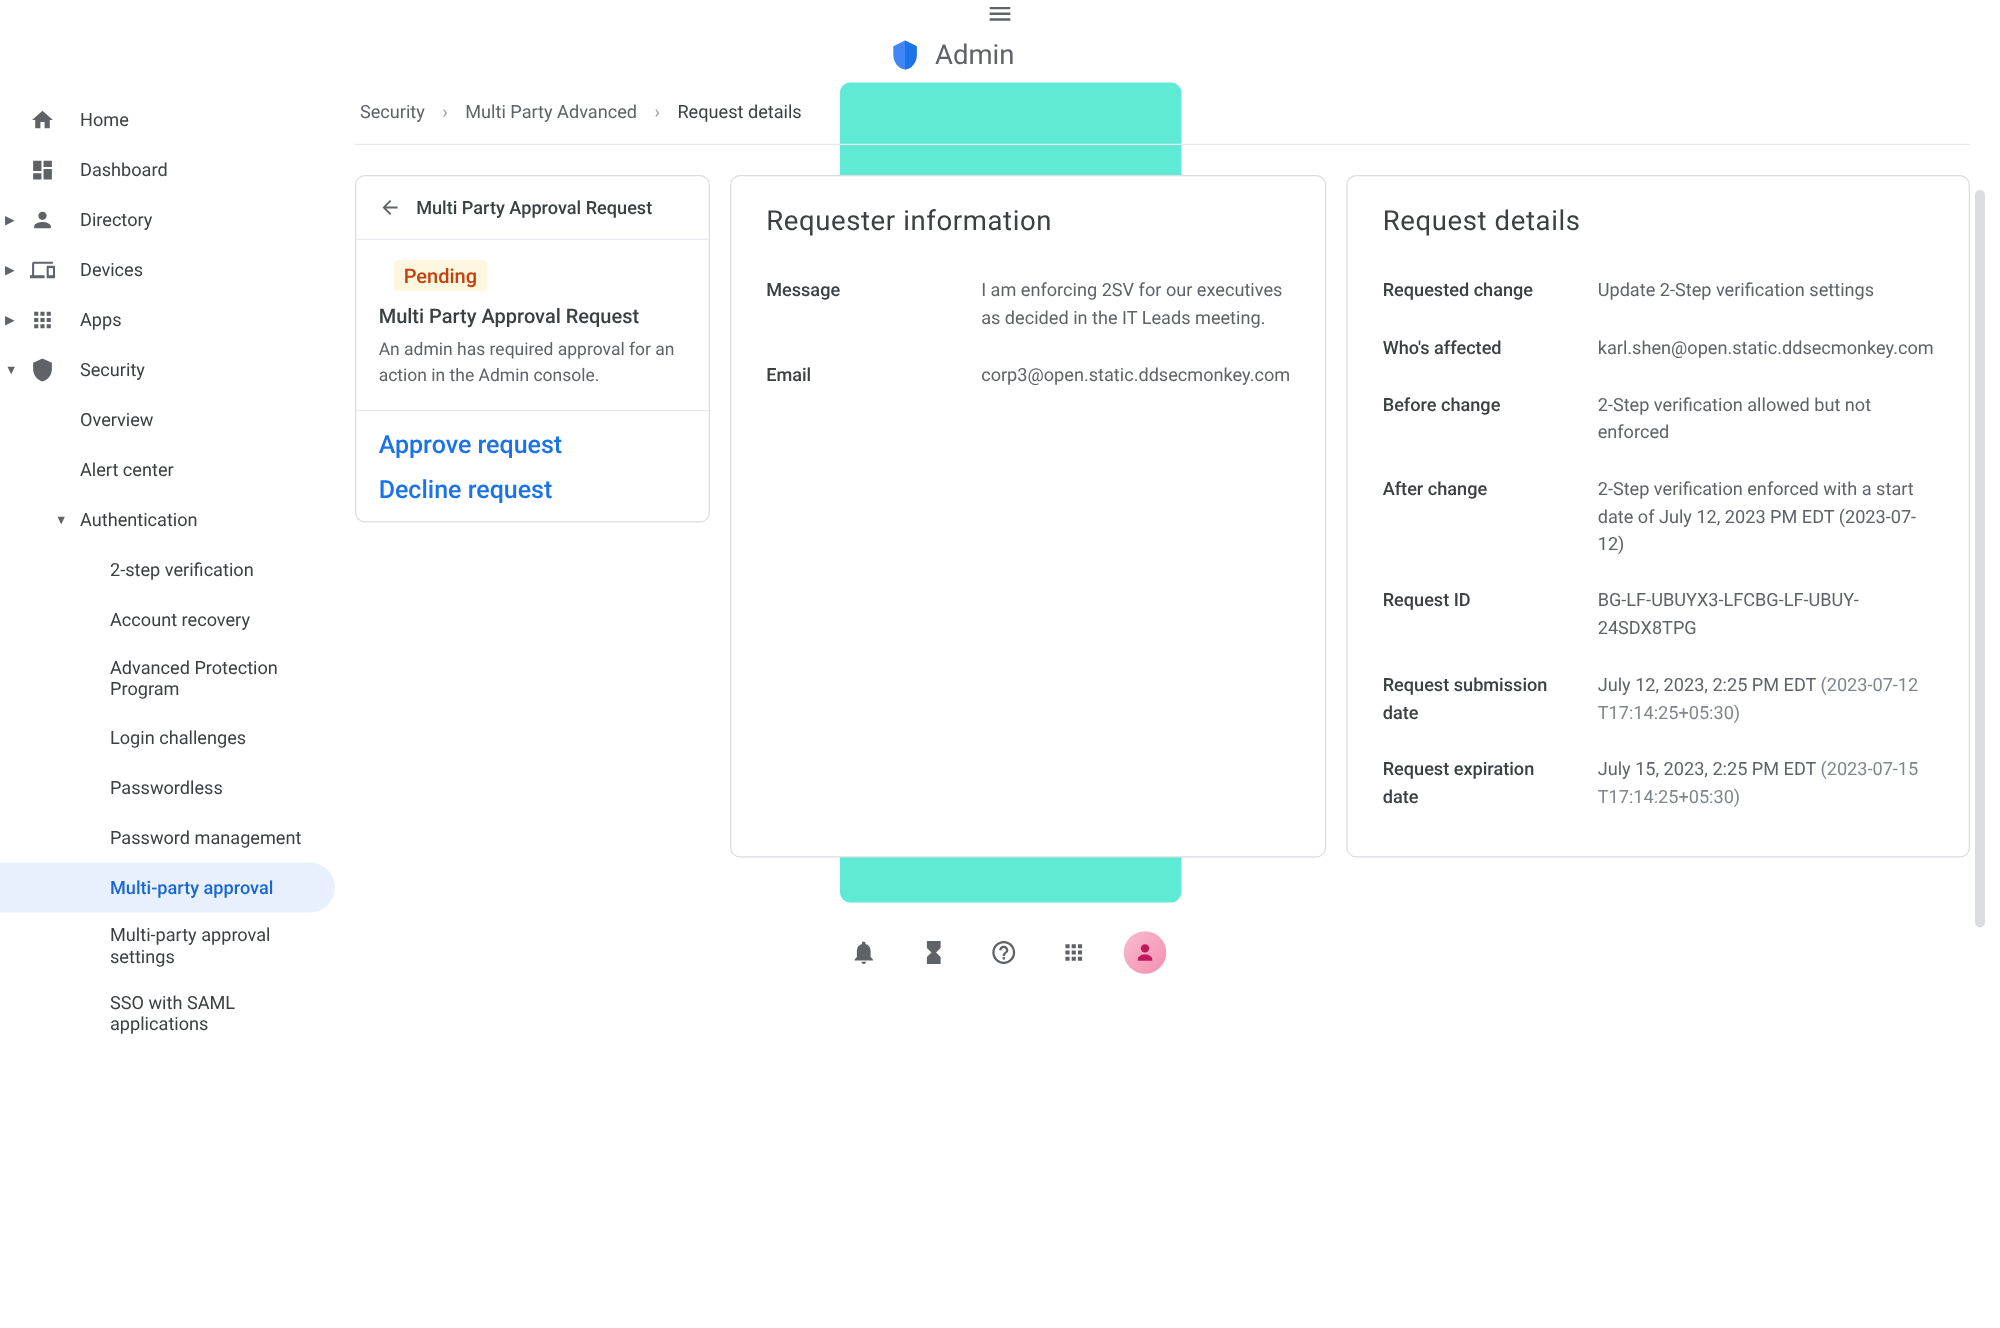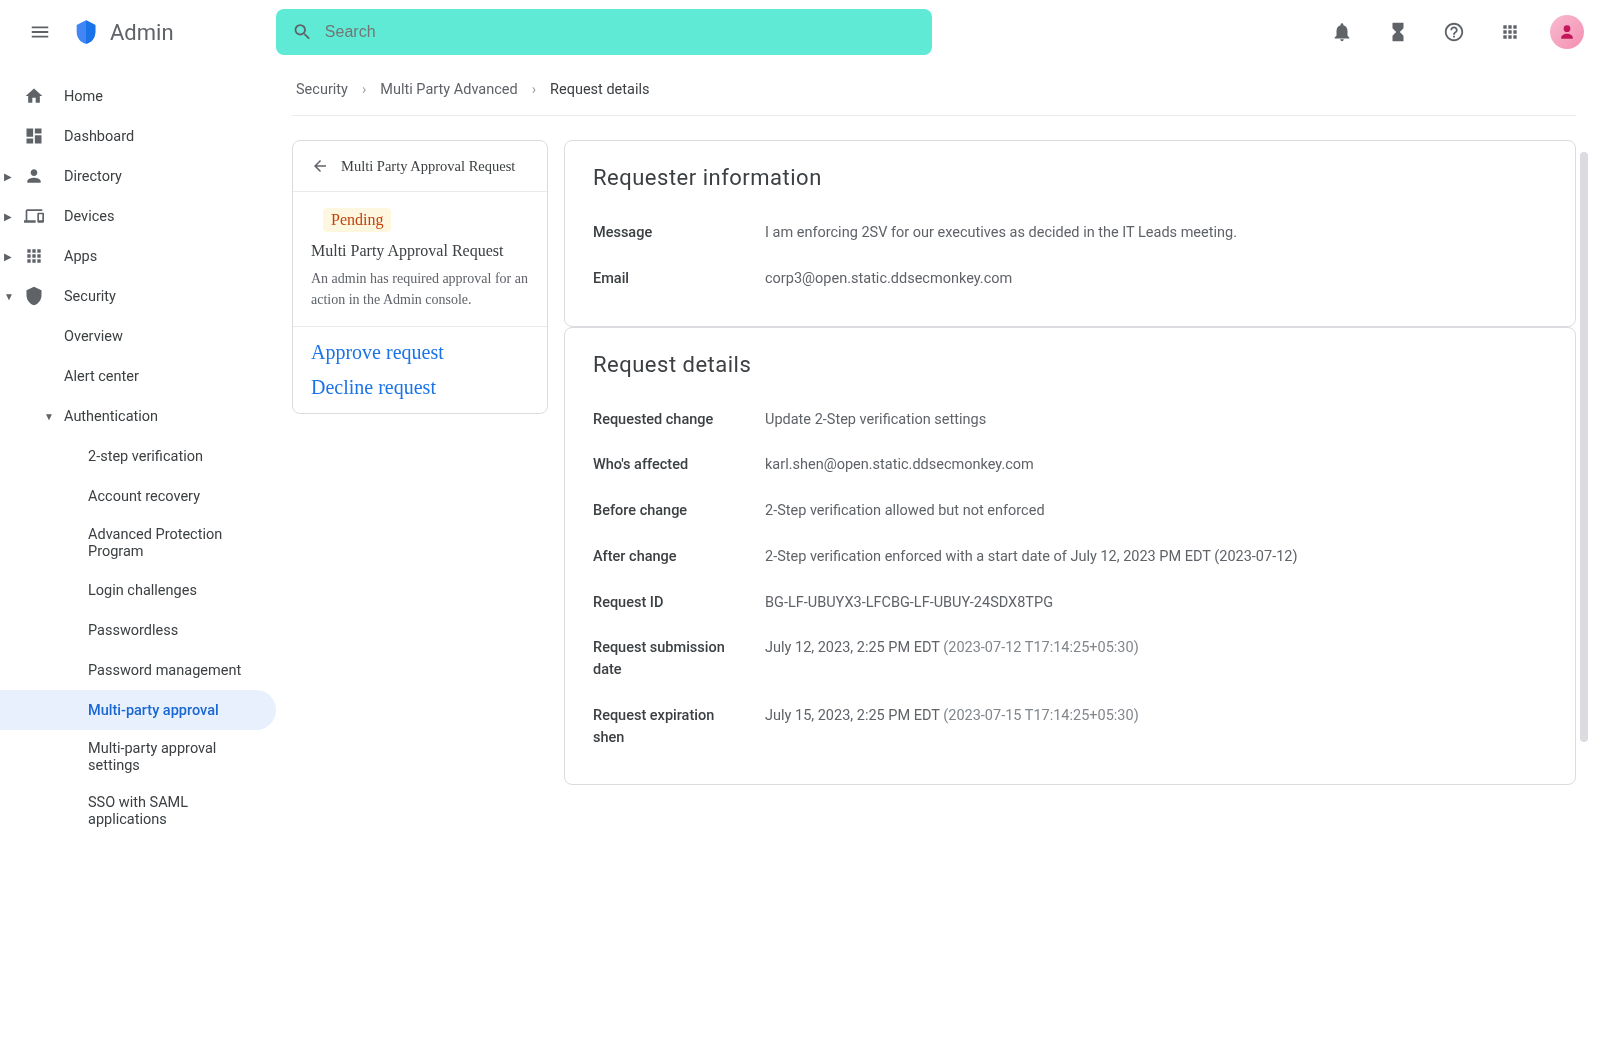--- a/index.html
+++ b/index.html
@@ -1,19 +1,19 @@
 <!DOCTYPE html>
 <html><head>
 <meta charset="utf-8">
 <style>
 * { box-sizing: border-box; margin: 0; padding: 0; }
 body { font-family: 'Google Sans', Roboto, Arial, sans-serif; color: #202124; background: #fff; }
 
 
-.header { display: flex; align-items: center; height: 64px; padding: 0 16px; gap: 8px; }
+.header { display: flex; align-items: center; height: 64px; padding: 0 16px; gap: 8px; flex-direction: column; }
 .hamburger { width: 48px; height: 48px; display: flex; align-items: center; justify-content: center; color: #5f6368; cursor: pointer; border-radius: 50%; }
 .logo-area { display: flex; align-items: center; gap: 10px; min-width: 180px; }
 .logo-badge { width: 28px; height: 28px; }
 .logo-text { font-size: 22px; color: #5f6368; }
 .search-bar { flex: 0 0 656px; height: 46px; background: #5eead4; border-radius: 8px; display: flex; align-items: center; padding: 0 16px; gap: 12px; margin-left: 16px; }
 .search-bar input { border: none; background: transparent; font-size: 16px; color: #5f6368; outline: none; width: 100%; }
 .header-spacer { flex: 1; }
 .header-icons { display: flex; align-items: center; gap: 8px; }
 .header-icon-btn { width: 48px; height: 48px; display: flex; align-items: center; justify-content: center; color: #5f6368; cursor: pointer; border-radius: 50%; }
 .avatar { width: 34px; height: 34px; border-radius: 50%; background: linear-gradient(135deg,#f8bbd0,#f48fb1); display:flex; align-items:center; justify-content:center; font-size:14px; color:#6a1b4d; margin-left: 8px; cursor:pointer; }
@@ -32,31 +32,31 @@
 .main { flex: 1; padding: 0 24px 24px 16px; position: relative; }
 .breadcrumbs { display: flex; align-items: center; gap: 14px; height: 52px; padding-left: 4px; font-size: 14.5px; color: #5f6368; border-bottom: 1px solid #e8eaed; margin-bottom: 24px; }
 .breadcrumbs .crumb { cursor: pointer; }
 .breadcrumbs .current { color: #3c4043; }
 .breadcrumbs .chev { color: #9aa0a6; }
 
 .content-row { display: flex; gap: 16px; align-items: flex-start; }
 
 .card { border: 1px solid #dadce0; border-radius: 8px; background: #fff; }
 
-.left-panel { width: 256px; flex-shrink:0;font-family:Liberation Serif, serif; }
+.left-panel { width: 284px; flex-shrink:0; }
 .panel-header { display: flex; align-items: center; gap: 12px; padding: 16px 18px; font-size: 14.5px; font-weight: 500; color: #3c4043; border-bottom: 1px solid #e8eaed; }
 .back-arrow { width: 18px; height:18px; color:#5f6368; cursor:pointer; }
 .panel-body { padding: 16px 18px; border-bottom: 1px solid #e8eaed; }
 .status-chip { display: inline-block; background: #fef7e0; color: #c2410c; font-size: 16px; padding: 3px 8px; border-radius: 4px; margin-bottom: 10px; font-weight:500;margin-left:12px; }
 .panel-title { font-size: 16px; font-weight: 500; color: #3c4043; margin-bottom: 8px; }
 .panel-desc { font-size: 14px; color: #5f6368; line-height: 1.5; }
 .panel-actions { padding: 14px 18px; display: flex; flex-direction: column; gap: 12px; }
 .link-btn { color: #1a73e8; font-size: 20px; font-weight: 500; cursor: pointer; text-align:left; }
 
-.right-col { flex: 1; display: flex; flex-direction: column; gap: 0; }
+.right-col { flex: 1; display: flex; flex-direction: row; gap: 16px; }
 .section-card { padding: 24px 28px; }
 .section-title { font-size: 22px; color: #3c4043; margin-bottom: 20px; letter-spacing: 0.5px; }
 .kv-row { display: flex; align-items: flex-start; padding: 12px 0; gap: 24px; }
 .kv-label { width: 148px; flex-shrink:0; font-size: 14.5px; font-weight: 500; color: #3c4043; line-height:1.5; }
 .kv-value { flex:1; font-size: 14.5px; color: #5f6368; line-height:1.5; }
 .kv-value .muted { color: #80868b; }
 
 .scrollbar-mock { position:absolute; right:-12px; top:12px; width:8px; height:590px; background:#dadce0; border-radius:4px; }
 
 svg { display:block; }
@@ -269,21 +269,21 @@
               </div>
               <div class="kv-row">
                 <div class="kv-label">Request ID</div>
                 <div class="kv-value">BG-LF-UBUYX3-LFCBG-LF-UBUY-24SDX8TPG</div>
               </div>
               <div class="kv-row">
                 <div class="kv-label">Request submission date</div>
                 <div class="kv-value">July 12, 2023, 2:25 PM EDT <span class="muted">(2023-07-12 T17:14:25+05:30)</span></div>
               </div>
               <div class="kv-row">
-                <div class="kv-label">Request expiration shen</div>
+                <div class="kv-label">Request expiration date</div>
                 <div class="kv-value">July 15, 2023, 2:25 PM EDT <span class="muted">(2023-07-15 T17:14:25+05:30)</span></div>
               </div>
             </div>
         </div>
         <div class="scrollbar-mock"></div>
       </div>
     </div>
   </div>
 </div>
 

